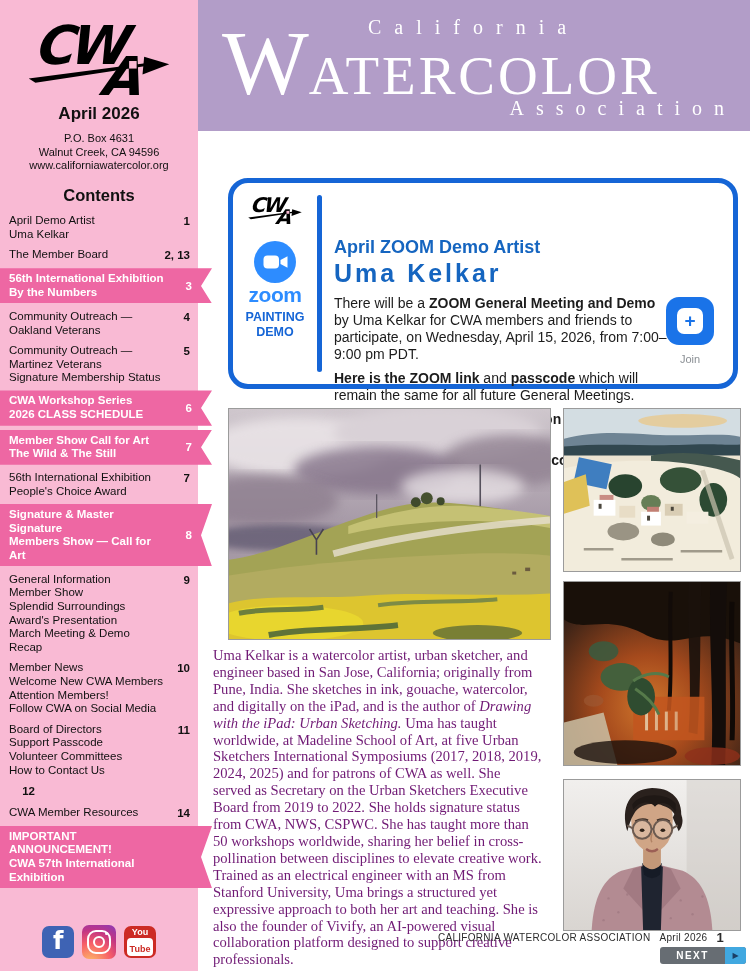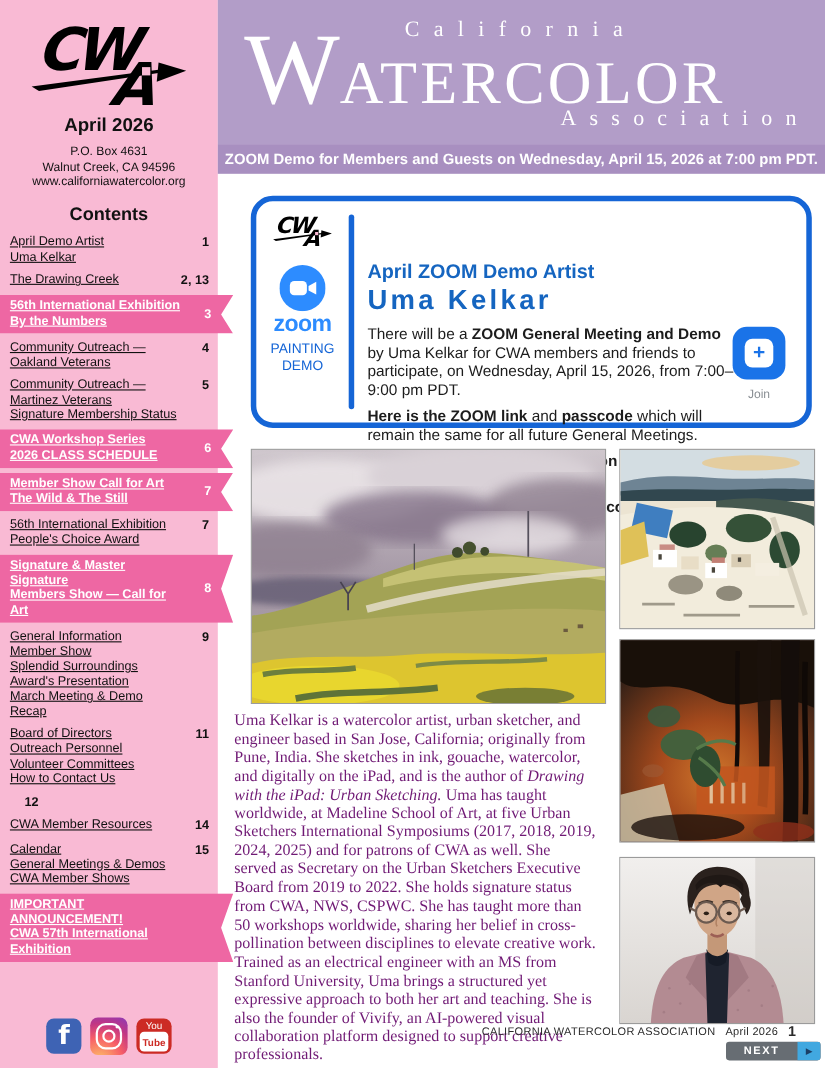--- a/index.html
+++ b/index.html
@@ -10,37 +10,37 @@
 
   
   .sidebar { position:absolute; left:0; top:0; width:198px; height:971px; background:#f9bad4; }
   .cwa-logo-lg { display:block; margin:10px auto 0; width:152px; height:92px; }
   .issue-date { text-align:center; font-size:17px; font-weight:bold; color:#111; margin-top:2px; }
   .address { text-align:center; font-size:11px; color:#111; margin-top:8px; line-height:13.5px; }
   .contents-title { text-align:center; font-size:16.5px; font-weight:bold; color:#111; margin-top:13px; }
   .toc { margin-top:7px; }
   .toc-row { display:flex; align-items:flex-start; padding:2.5px 8px 2.5px 9px; margin-bottom:2px;
              font-size:11.5px; line-height:13.6px; color:#111; }
-  .toc-lines { flex:1;text-decoration:underline; }
+  .toc-lines { flex:1; }
   .toc-page { width:26px; text-align:right; font-weight:bold; padding-top:1px; }
   .toc-row.hl { width:212px; background:#ee67a3; color:#fff; font-weight:bold;
                 clip-path:polygon(0 0,100% 0,calc(100% - 11px) 50%,100% 100%,0 100%);
                 padding:4px 20px 4px 9px; margin:3px 0 4px 0; align-items:center; }
   .toc-row.hl .toc-page { color:#fff; }
 
   .social { position:absolute; left:0; bottom:12px; width:198px; display:flex; justify-content:center; gap:8px; align-items:center; }
   .ic { width:32px; height:32px; border-radius:7px; position:relative; }
   .ic-fb { background:#3e63b4; color:#fff; font-weight:bold; font-size:24px; overflow:hidden; }
   .ic-fb span { position:absolute; left:11px; top:1px; font-family:"DejaVu Sans", sans-serif; }
   .ic-ig { width:34px; height:34px; background:radial-gradient(circle at 25% 115%, #fdc468, #f75e67 45%, #c13584 72%, #8a3ab9 100%); }
   .ig-frame { position:absolute; inset:5px; border:2.4px solid #fff; border-radius:9px; }
   .ig-lens { position:absolute; left:50%; top:50%; width:12px; height:12px; margin:-6px 0 0 -6px; border:2.4px solid #fff; border-radius:50%; }
   .ig-dot { position:absolute; right:8px; top:7px; width:3px; height:3px; background:#fff; border-radius:50%; }
   .ic-yt { background:#cc2b24; display:flex; flex-direction:column; align-items:center; justify-content:center; }
-  .yt-you { color:#fff; font-size:9px; font-weight:normal; line-height:9px; }
+  .yt-you { color:#fff; font-size:9px; font-weight:bold; line-height:9px; }
   .yt-tube { background:#fff; border-radius:4px; padding:0 3px; margin-top:1px; }
   .yt-tube span { color:#cc2b24; font-size:9px; font-weight:bold; line-height:11px; }
 
   
   .header { position:absolute; left:198px; top:0; width:552px; height:131px; background:#b29dc8; color:#fff;
             font-family:"Liberation Serif", serif; }
   .brand-california { position:absolute; left:170px; top:16px; font-size:20px; letter-spacing:13px; }
   .brand-main { position:absolute; left:24px; top:10px; font-size:55px; letter-spacing:3px; white-space:nowrap; }
   .brand-main .bigW { font-size:92px; letter-spacing:0; }
   .brand-assoc { position:absolute; right:14px; top:97px; font-size:20px; letter-spacing:12px; }
@@ -48,21 +48,21 @@
   .strip { position:absolute; left:198px; top:131px; width:552px; height:27px; background:#a88fc0;
            display:flex; align-items:center; justify-content:center; color:#fff; font-weight:bold; font-size:13.5px; }
 
   
   .demo-box { position:absolute; left:228px; top:178px; width:510px; height:211px; background:#fff;
               border:5px solid #1565d6; border-radius:20px; }
   .box-left { position:absolute; left:8px; top:6px; width:68px; text-align:center; }
   .cwa-logo-sm { width:56px; height:36px; display:block; margin:2px auto 0; }
   .zoom-badge { margin:14px auto 0; width:42px; height:42px; display:block; }
   .zoom-word { color:#2d8cff; font-weight:bold; font-size:21px; letter-spacing:-0.5px; line-height:20px; margin-top:2px; }
-  .painting-demo { color:#1565d6; font-weight:normal; font-size:12.5px; line-height:14.5px; margin-top:5px; }
+  .painting-demo { color:#1565d6; font-weight:bold; font-size:12.5px; line-height:14.5px; margin-top:5px; }
   .box-divider { position:absolute; left:84px; top:12px; bottom:12px; width:5px; background:#1565d6; border-radius:3px; }
   .box-content { position:absolute; left:101px; top:6px; width:336px; color:#1c1c1c; }
   .box-title { color:#1565c0; font-weight:bold; font-size:18px;margin-top:48px; }
   .box-artist { color:#1565c0; font-weight:bold; font-size:25px; letter-spacing:3px; margin-top:1px; }
   .box-content p { font-size:14px; line-height:17px; margin-top:7px; }
   .box-content b { font-weight:bold; }
   .hand { font-size:27px; line-height:0; vertical-align:-5px; margin-left:10px; }
   .meeting-line { font-size:14px; margin-top:7px; }
   .meeting-line .num { font-weight:normal; }
   .join-area { position:absolute; right:14px; top:114px; width:58px; text-align:center; }
@@ -128,21 +128,21 @@
     <div class="toc">
         <div class="toc-row">
           <div class="toc-lines">
             <div>April Demo Artist</div>
             <div>Uma Kelkar</div>
           </div>
           <div class="toc-page">1</div>
         </div>
         <div class="toc-row">
           <div class="toc-lines">
-            <div>The Drawing Creek</div>
+            <div>The Member Board</div>
           </div>
           <div class="toc-page">2, 13</div>
         </div>
         <div class="toc-row hl">
           <div class="toc-lines">
             <div>56th International Exhibition</div>
             <div>By the Numbers</div>
           </div>
           <div class="toc-page">3</div>
         </div>
@@ -194,43 +194,44 @@
             <div>General Information</div>
             <div>Member Show</div>
             <div>Splendid Surroundings</div>
             <div>Award's Presentation</div>
             <div>March Meeting &amp; Demo Recap</div>
           </div>
           <div class="toc-page">9</div>
         </div>
         <div class="toc-row">
           <div class="toc-lines">
+            <div>Member News</div>
+            <div>Welcome New CWA Members</div>
+            <div>Attention Members!</div>
+            <div>Follow CWA on Social Media</div>
+          </div>
+          <div class="toc-page">10</div>
+        </div>
+        <div class="toc-row">
+          <div class="toc-lines">
             <div>Board of Directors</div>
-            <div>Outreach Personnel</div>
+            <div>Support Passcode</div>
             <div>Volunteer Committees</div>
             <div>How to Contact Us</div>
           </div>
           <div class="toc-page">11</div>
         </div>
         <div class="toc-row">
           <div class="toc-page">12</div>
         </div>
         <div class="toc-row">
           <div class="toc-lines">
             <div>CWA Member Resources</div>
           </div>
           <div class="toc-page">14</div>
-        </div>
-        <div class="toc-row">
-          <div class="toc-lines">
-            <div>Calendar</div>
-            <div>General Meetings &amp; Demos</div>
-            <div>CWA Member Shows</div>
-          </div>
-          <div class="toc-page">15</div>
         </div>
         <div class="toc-row hl">
           <div class="toc-lines">
             <div>IMPORTANT ANNOUNCEMENT!</div>
             <div>CWA 57th International Exhibition</div>
           </div>
           <div class="toc-page"></div>
         </div>
       </div>
     <div class="social">
@@ -247,21 +248,20 @@
         <div class="yt-tube"><span>Tube</span></div>
       </div>
     </div>
   </aside>
 
   <header class="header">
     <div class="brand-california">California</div>
     <div class="brand-main"><span class="bigW">W</span><span>ATERCOLOR</span></div>
     <div class="brand-assoc">Association</div>
   </header>
-  <div class="strip">ZOOM Demo for Members and Guests on Wednesday, April 15, 2026 at 7:00 pm PDT.</div>
 
   <section class="demo-box">
     <div class="box-left">
       <svg class="cwa-logo-sm" viewBox="0 0 176 110">
           <use href="#cwa-mark"></use>
         </svg>
       <svg class="zoom-badge" viewBox="0 0 42 42">
         <circle cx="21" cy="21" r="21" fill="#2d8cff"></circle>
         <rect x="9.5" y="14.5" width="15.5" height="13" rx="4" fill="#fff"></rect>
         <path d="M26.5 19 L33.5 15.2 V26.8 L26.5 23 Z" fill="#fff"></path>

